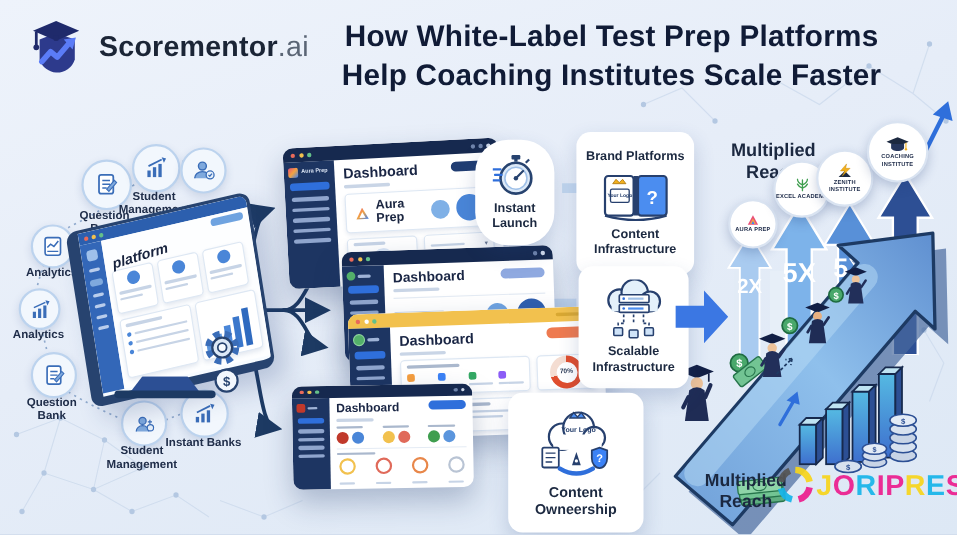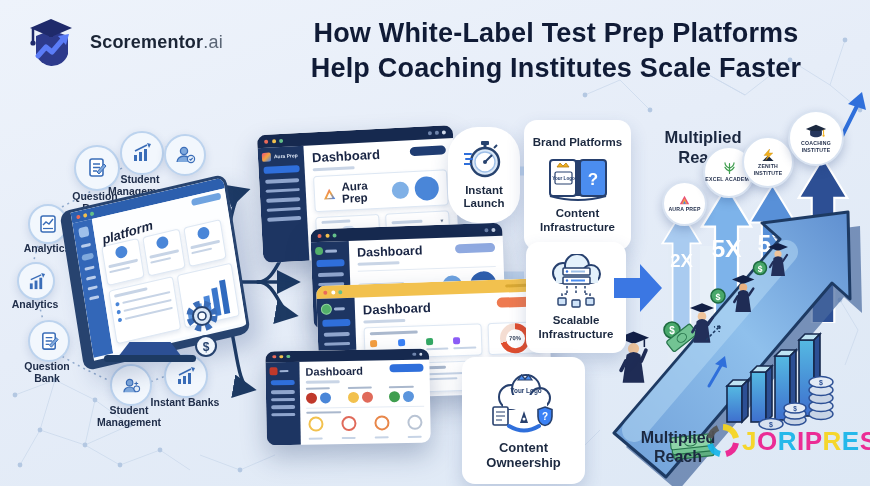--- a/index.html
+++ b/index.html
@@ -3,21 +3,21 @@
 <meta charset="utf-8">
 <style>
   html,body{margin:0;padding:0;background:#cdd9ea;}
   #canvas{position:relative;width:870px;height:486px;overflow:hidden;
     background:linear-gradient(160deg,#eef3fb 0%,#e6edf8 45%,#dde8f5 100%);
     font-family:"Liberation Sans",sans-serif;color:#16233f;}
   .abs{position:absolute;}
   svg{display:block;}
   
   .brand-wrap{left:22px;top:14px;display:flex;align-items:center;gap:10px;}
-  .brand-text{font-size:18px;font-weight:800;color:#1b2536;letter-spacing:.2px;}
+  .brand-text{font-size:26px;font-weight:800;color:#1b2536;letter-spacing:.2px;}
   .brand-tld{font-weight:500;color:#5a6575;}
   .main-title{left:258px;top:16px;width:596px;text-align:center;font-size:27px;line-height:1.3;
     font-weight:800;color:#101b36;letter-spacing:.2px;}
   
   .fcirc{border-radius:50%;background:#f2f7fd;border:2px solid #bcd3ee;display:flex;align-items:center;justify-content:center;
     box-shadow:0 3px 8px rgba(40,70,130,.15);}
   .flabel{font-size:10.5px;font-weight:700;color:#202e4a;text-align:center;line-height:1.15;}
   
   .monitor{left:70px;top:192px;width:156px;height:150px;transform:rotate(-9deg) skewY(-4deg);
     background:#f7fbff;border:3px solid #27436f;border-left-width:11px;border-bottom-width:8px;border-radius:10px;
@@ -562,21 +562,21 @@
             <div style="text-align:center;"><span style="display:inline-block;width:11px;height:11px;border-radius:50%;border:2.5px solid #e06a5a;"></span><div class="ln" style="height:2px;width:14px;margin-top:2px;"></div></div>
             <div style="text-align:center;"><span style="display:inline-block;width:11px;height:11px;border-radius:50%;border:2.5px solid #e8874a;"></span><div class="ln" style="height:2px;width:14px;margin-top:2px;"></div></div>
             <div style="text-align:center;"><span style="display:inline-block;width:11px;height:11px;border-radius:50%;border:2.5px solid #b9c4d4;"></span><div class="ln" style="height:2px;width:14px;margin-top:2px;"></div></div>
           </div>
         </div>
       </div>
     </div>
   </div>
 
 
-  <div class="abs bcard" style="left:448px;top:127px;width:64px;height:84px;z-index:7;border-radius:30px;">
+  <div class="abs bcard" style="left:432px;top:127px;width:64px;height:84px;z-index:7;border-radius:30px;">
     <svg width="40" height="40" viewBox="0 0 40 40">
       <rect x="17" y="1" width="8" height="4" rx="1" fill="#27436f"></rect>
         <rect x="19.5" y="4" width="3" height="3" fill="#27436f"></rect>
       <path d="M30,8 l3,-3" stroke="#27436f" stroke-width="2"></path>
       <circle cx="21" cy="22" r="14" fill="#dce9f7" stroke="#27436f" stroke-width="2.4"></circle>
       <circle cx="21" cy="22" r="10" fill="#fff" stroke="#9fc0e8" stroke-width="1.4"></circle>
       <path d="M21,22 L27.5,15.5" stroke="#27436f" stroke-width="2" stroke-linecap="round"></path>
         <circle cx="21" cy="22" r="2" fill="#27436f"></circle>
       <path d="M0,14 h7 M2,19 h6 M0,24 h6" stroke="#2f6fdb" stroke-width="2" stroke-linecap="round"></path>
     </svg>

